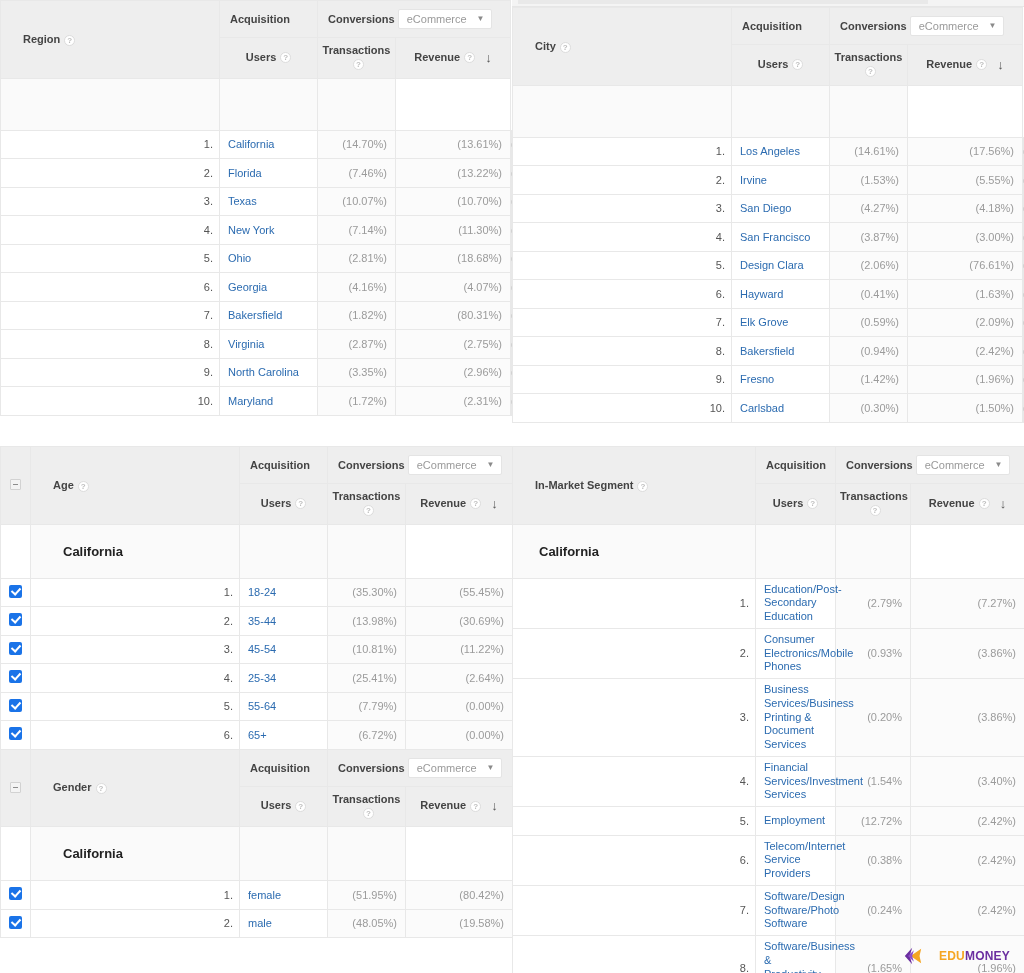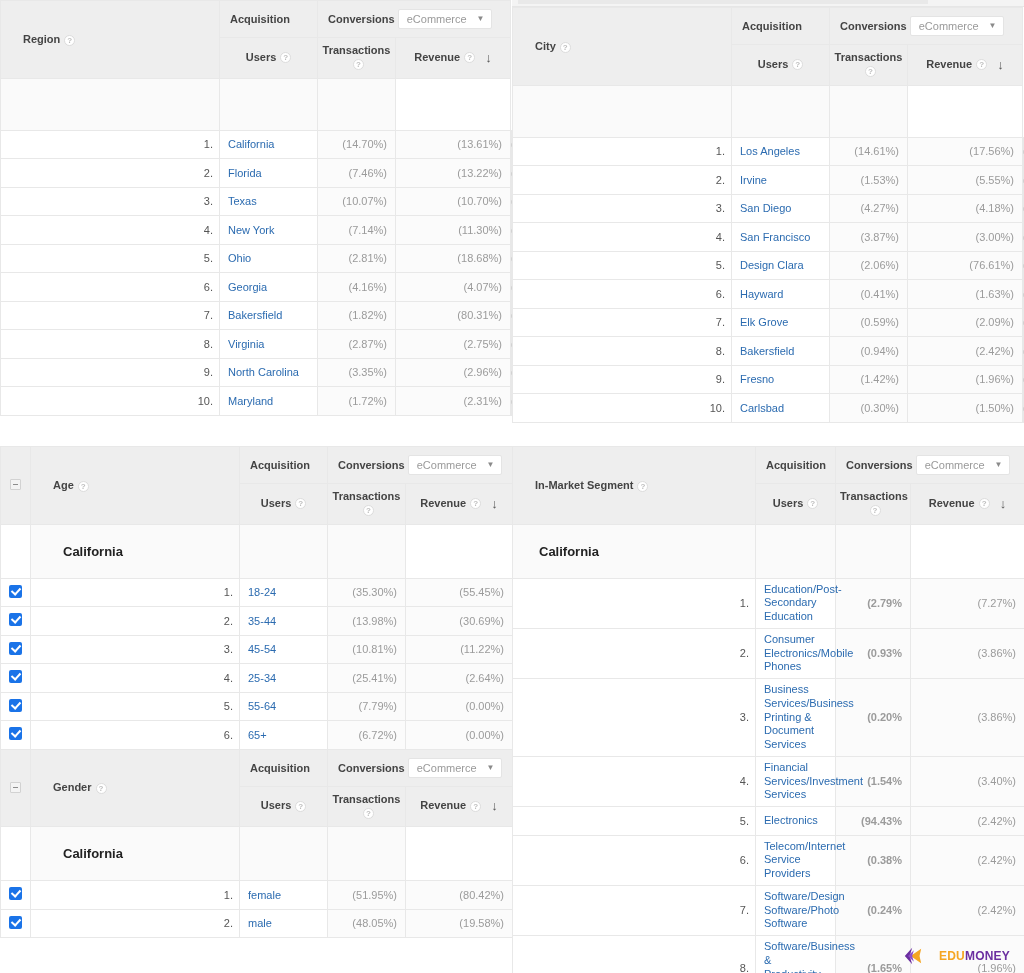--- a/index.html
+++ b/index.html
@@ -49,21 +49,21 @@
   .grouphdr .gname { font-size:13px; font-weight:bold; color:#222; padding-left:32px; background:#fafafa; }
   .grouphdr .blank { background:#fafafa; }
   .grouphdr .blank.white { background:#ffffff; }
 
   tr.datarow td { height:28.5px; font-size:11px; }
   tr.datarow td.idx { text-align:right; color:#555; font-size:11px; padding-right:6px; width:30px; background:#fff; }
   tr.datarow td.name { color:#2b6bb0; font-size:11px; padding-left:8px; background:#fff; }
   tr.datarow td.name .lnk { color:#2b6bb0; cursor:pointer; }
   tr.datarow td.val { text-align:right; padding-right:8px; color:#9b9b9b; font-size:11px; background:#fbfbfb; }
   tr.datarow td.val.rev { background:#fafafa; }
-  tr.datarow td.val.clip { overflow:hidden; white-space:nowrap;font-weight:bold; }
+  tr.datarow td.val.clip { overflow:hidden; white-space:nowrap; }
 
   td.cb { width:30px; text-align:center; background:#fff; }
   .chk {
     display:inline-block; width:13px; height:13px; background:#1a73e8;
     border-radius:2px; position:relative;
   }
   .chk:after {
     content:""; position:absolute; left:3.5px; top:1px;
     width:4px; height:7px; border:solid #fff; border-width:0 2px 2px 0;
     transform:rotate(42deg);
@@ -518,22 +518,22 @@
             </tr>
             <tr class="datarow">
               <td class="idx">4.</td>
               <td class="name" style="white-space:normal;line-height:1.25;padding:4px 8px 4px 8px"><span class="lnk">Financial Services/Investment Services</span></td>
               <td class="val clip">(1.54%</td>
               <td class="val">(3.40%)</td>
               <td class="val rev">(3.54%)</td>
             </tr>
             <tr class="datarow">
               <td class="idx">5.</td>
-              <td class="name" style="white-space:normal;line-height:1.25;padding:4px 8px 4px 8px"><span class="lnk">Electronics</span></td>
-              <td class="val clip">(94.43%</td>
+              <td class="name" style="white-space:normal;line-height:1.25;padding:4px 8px 4px 8px"><span class="lnk">Employment</span></td>
+              <td class="val clip">(12.72%</td>
               <td class="val">(2.42%)</td>
               <td class="val rev">(2.71%)</td>
             </tr>
             <tr class="datarow">
               <td class="idx">6.</td>
               <td class="name" style="white-space:normal;line-height:1.25;padding:4px 8px 4px 8px"><span class="lnk">Telecom/Internet Service Providers</span></td>
               <td class="val clip">(0.38%</td>
               <td class="val">(2.42%)</td>
               <td class="val rev">(2.29%)</td>
             </tr>

